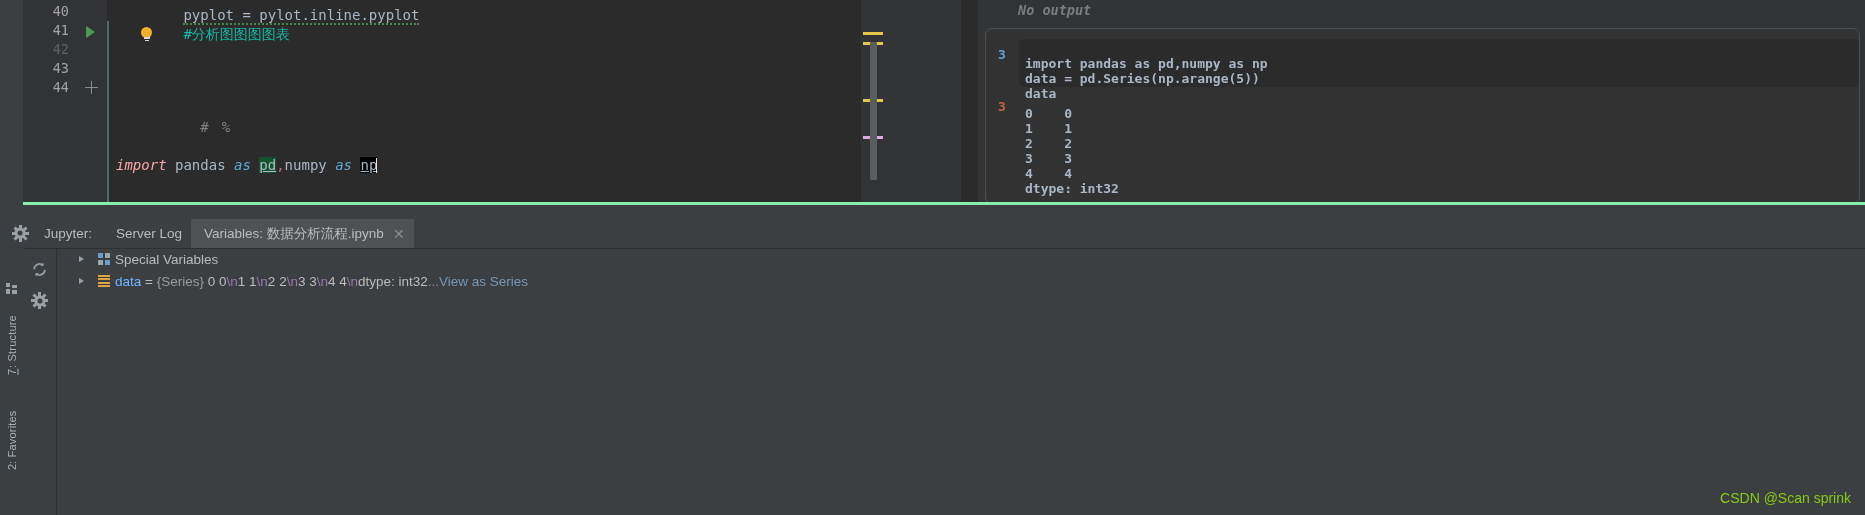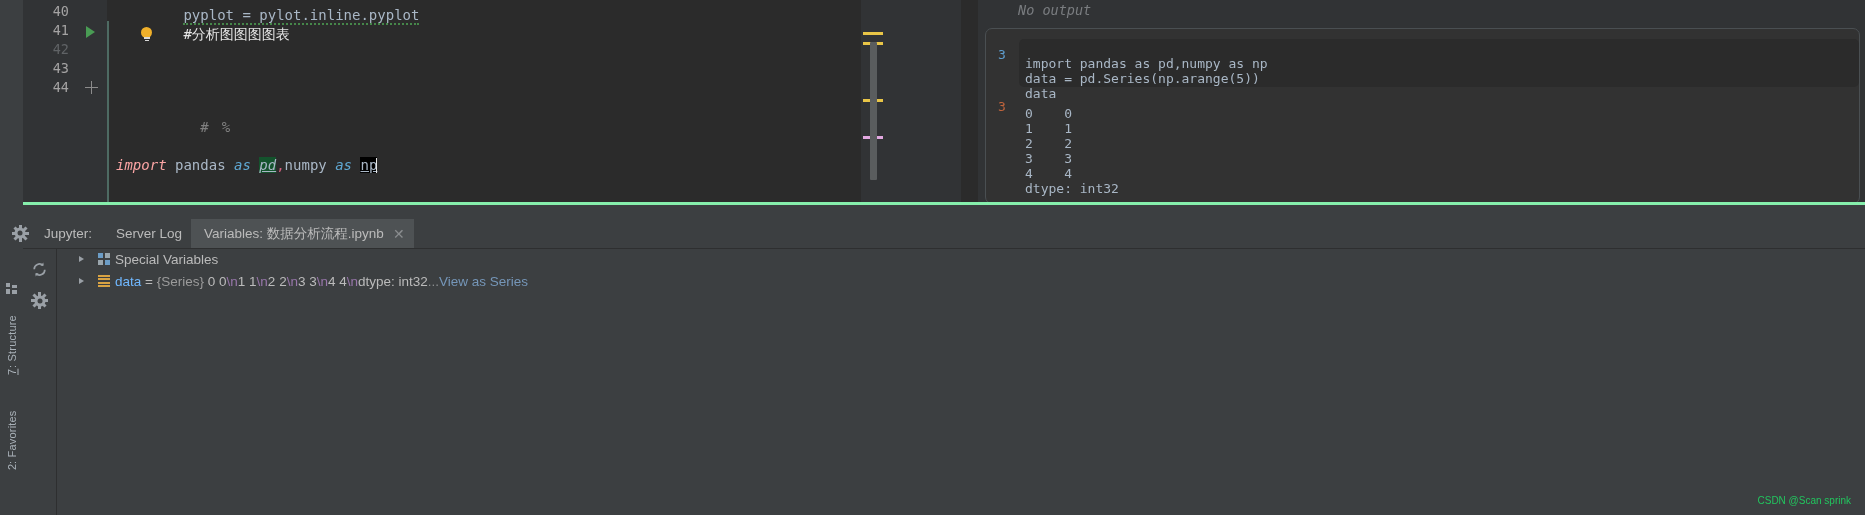--- a/index.html
+++ b/index.html
@@ -79,21 +79,21 @@
     color:#a9b7c6;white-space:pre;padding-top:2px;
   }
   .code .ln{height:19px;}
   .kw-i{color:#fca5a5;font-style:italic;}
   .as{color:#5fa8d3;font-style:italic;}
   .fn{color:#ffc66d;}
   .num{color:#9876aa;}
   .op{color:#d0607d;}
   .cmt{color:#808080;}
   .plain{color:#a9b7c6;}
-  .hl-pd{background:#14532d;text-decoration:underline;font-style:italic;}
+  .hl-pd{background:#14532d;text-decoration:underline;}
   .hl-np{background:#000000;text-decoration:underline;}
   .caret{
     display:inline-block;width:1px;height:15px;background:#e8e8e8;
     vertical-align:-3px;margin-left:-1px;
   }
   .bulb{
     position:absolute;left:117px;top:27px;width:14px;height:15px;
   }
   .bulb .glass{
     position:absolute;left:1px;top:0;width:11px;height:11px;border-radius:50%;
@@ -108,39 +108,40 @@
 
   
   .clipline{
     position:absolute;left:93px;top:-13px;
     font-family:"DejaVu Sans Mono", monospace;font-size:14px;line-height:19px;
     white-space:pre;
   }
   .squig{
     border-bottom:2px dotted #46874a;
   }
-  .cjk{color:#e5e5e5;}
+  .cjk{color:#14b8a6;}
 
   
   .scrollstrip{
     position:absolute;left:838px;top:0;width:100px;height:202px;background:#313335;
   }
   .mark{position:absolute;left:2px;width:20px;height:3px;}
   .sbtrack{
     position:absolute;left:9px;top:42px;width:7px;height:138px;
     background:#5a5d5e;border-radius:1px;cursor:pointer;
   }
   .editor-right-pad{
     position:absolute;left:938px;top:0;width:904px;height:202px;background:#2b2b2b;
   }
 
   
   .outpanel{
     position:absolute;left:955px;top:0;width:887px;height:202px;
     background:#313335;
+    font-weight:bold;
   }
   .nooutput{
     position:absolute;left:40px;top:2px;
     font-family:"DejaVu Sans Mono", monospace;font-size:13.5px;
     color:#7a7d80;font-style:italic;
   }
   .cellbox{
     position:absolute;left:7px;top:28px;width:873px;height:174px;
     background:#323232;border:1px solid #4a4f52;border-radius:7px;
   }
@@ -253,21 +254,21 @@
   .rowtext{margin-left:38px;}
   .vname{color:#70b8ff;}
   .veq{color:#bbbbbb;}
   .vtype{color:#9b9b9b;}
   .vval{color:#bbbbbb;text-align:right;}
   .esc{color:#9876aa;}
   .ellip{color:#8a8d8f;}
   .viewlink{color:#7596b8;cursor:pointer;}
 
   .watermark{
-    position:absolute;right:14px;bottom:9px;color:#22c55e;font-size:10px;
+    position:absolute;right:14px;bottom:9px;color:#84cc16;font-size:14px;
     user-select:none;
   }
 </style>
 </head>
 <body>
 
 <div class="root">
 
   <div class="toolstrip">
     <div class="vtab vtab-structure">

